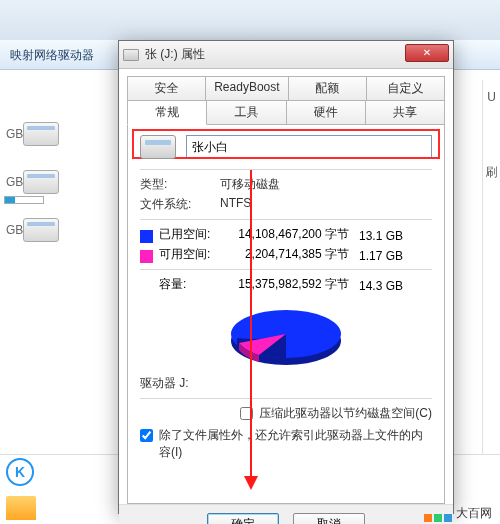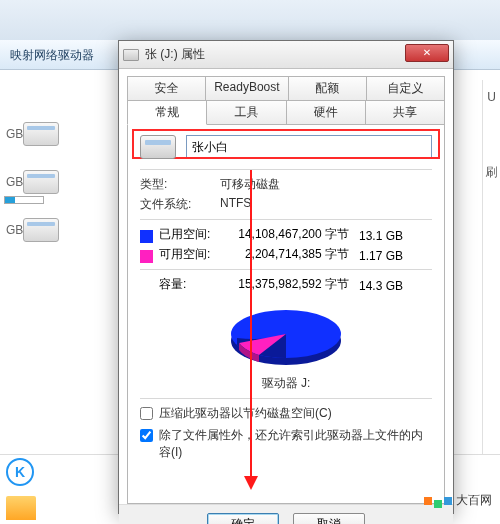--- a/index.html
+++ b/index.html
@@ -15,21 +15,21 @@
 .bg-drive-icon { width: 36px; height: 24px; background: linear-gradient(to bottom, #f8f8f8, #d8d8d8); border: 1px solid #aaa; border-radius: 3px; position: relative; }
 .bg-drive-icon::after { content:""; position:absolute; left:3px; right:3px; top:3px; height:4px; background:#a8c8e8; border-radius:1px;}
 .bg-gb { color: #666; }
 .bg-progress { position:absolute; left:4px; bottom:2px; width:40px; height:8px; border:1px solid #aaa; background:#fff;}
 .bg-progress-fill{height:100%; background:#26a0da;}
 .bg-bottom { position:absolute; left:0; bottom:0; width:500px; height:70px; background:#fff; border-top:1px solid #ddd;}
 .bg-k-icon{ position:absolute; left:6px; bottom:38px; width:28px; height:28px; border:2px solid #2196f3; border-radius:50%; color:#2196f3; font-weight:bold; text-align:center; line-height:24px; font-size:14px;}
 .bg-folder{ position:absolute; left:6px; bottom:4px; width:30px; height:24px; background:linear-gradient(to bottom,#ffd36b,#ffa726); border-radius:2px 2px 0 0;}
 
 
-.watermark { position: absolute; right: 8px; bottom: 15px; display: flex; align-items: center; gap: 4px; color: #333; font-size: 16px; font-weight: 500; z-index: 50; }
+.watermark { position: absolute; right: 8px; bottom: 2px; display: flex; align-items: flex-end; gap: 4px; color: #333; font-size: 16px; font-weight: 500; z-index: 50; }
 .wm-sq { width: 8px; height: 8px; display:inline-block; }
 
 
 .dialog { position: absolute; left: 118px; top: 40px; width: 336px; height: 474px; background: #fff; border: 1px solid #707070; box-shadow: 0 4px 20px rgba(0,0,0,.35); z-index: 10; }
 .titlebar { height: 28px; background: linear-gradient(to bottom, #f8f8f8, #e4e4e4); border-bottom: 1px solid #c0c0c0; display: flex; align-items: center; padding: 0 4px; position: relative; }
 .titlebar .t-icon { width: 16px; height: 12px; background: linear-gradient(to bottom,#eee,#ccc); border:1px solid #999; border-radius:1px; margin-right:6px;}
 .titlebar .t-text { color: #333; }
 .close-btn { position: absolute; right: 4px; top: 3px; width: 44px; height: 18px; background: linear-gradient(to bottom, #e57373, #c93636); border: 1px solid #8a2a2a; border-radius: 2px; color: #fff; text-align: center; line-height: 16px; font-size: 10px; cursor: pointer; }
 
 .tabs-area { padding: 6px 8px 0 8px; }
@@ -53,23 +53,23 @@
 
 .space-row { display: flex; align-items: flex-end; margin: 3px 0; }
 .color-sq { width: 13px; height: 13px; margin-right: 6px; }
 .sp-label { width: 60px; }
 .sp-bytes { width: 140px; text-align: right; padding-right: 10px; }
 .sp-gb { }
 
 .pie-wrap { display: flex; justify-content: center; margin: 8px 0 2px 0; }
 .pie { width: 130px; height: 70px; position: relative; }
 .pie svg { width: 130px; height: 70px; }
-.drive-letter-row { text-align: center; margin: 4px 0 6px 0; color: #333; }
-
-.chk-row { display: flex; align-items: flex-start; gap: 6px; margin: 5px 0; color: #333; }
+.drive-letter-row { text-align: left; margin: 4px 0 6px 0; color: #333; }
+
+.chk-row { display: flex; align-items: flex-start; gap: 6px; margin: 5px 0; color: #333; justify-content: flex-end; }
 .chk-row input { margin-top: 2px; }
 
 .btn-row { display: flex; justify-content: center; gap: 14px; padding: 8px 0; background:#f0f0f0; border-top:1px solid #ddd;}
 .btn { min-width: 72px; height: 22px; border: 1px solid #8a8a8a; background: linear-gradient(to bottom,#fdfdfd,#e6e6e6); border-radius: 2px; cursor: pointer; }
 .btn.default { border: 1px solid #3c7fb1; box-shadow: 0 0 0 1px #a8d8f0 inset; }
 
 
 .arrow { position: absolute; left: 250px; top: 170px; width: 2px; height: 318px; background: #ff1a1a; z-index: 40; }
 .arrow::after { content: ""; position: absolute; left: -6px; bottom: -2px; width: 0; height: 0; border-left: 7px solid transparent; border-right: 7px solid transparent; border-top: 14px solid #ff1a1a; }
 </style>

